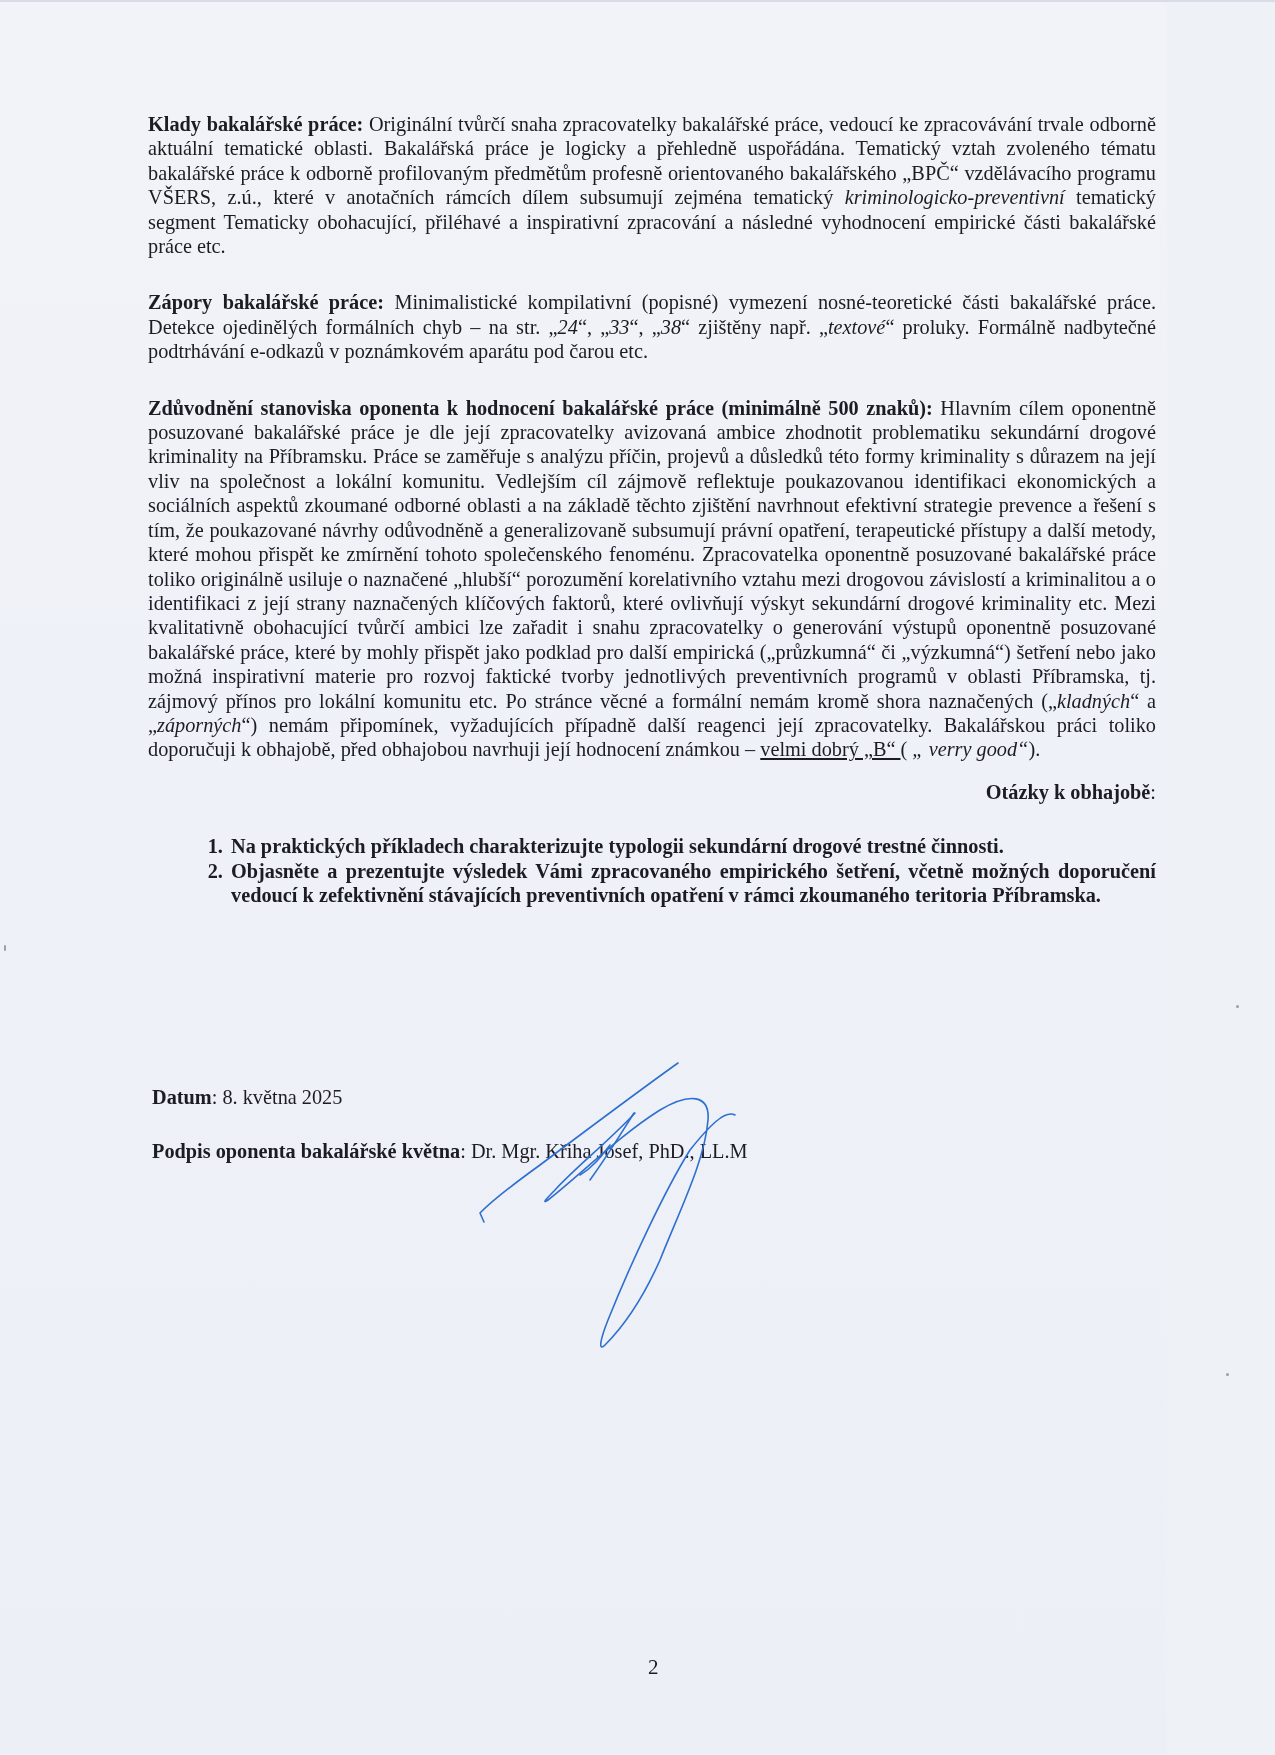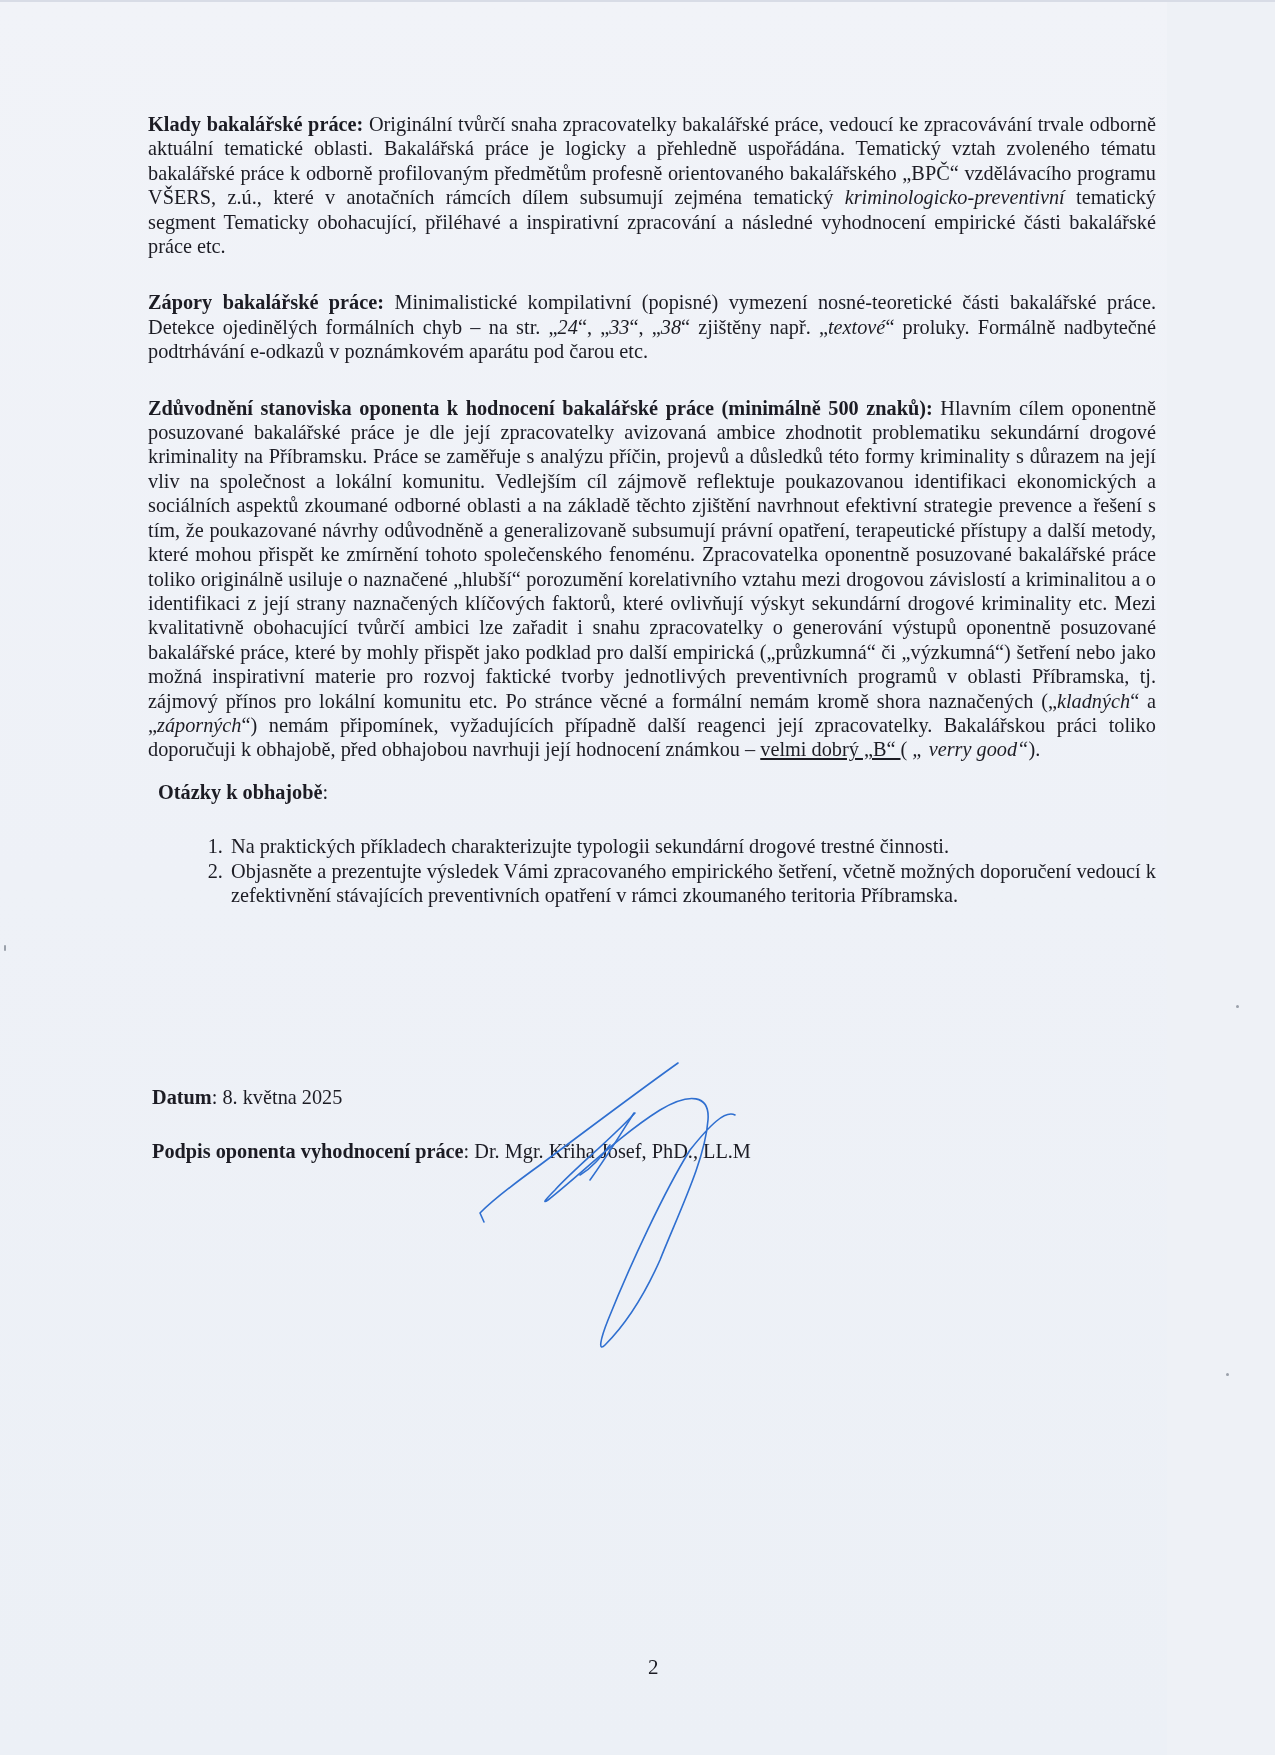--- a/index.html
+++ b/index.html
@@ -46,29 +46,31 @@
     .it { font-style: italic; }
     .grade {
       font-weight: normal;
       text-decoration: underline;
       text-decoration-thickness: 2px;
       text-underline-offset: 2px;
     }
     .questions-heading {
       margin: 18px 0 0 10px;
       font-weight: bold;
+      text-align: right;
     }
     .questions-heading .colon { font-weight: normal; }
     ol.questions {
       margin: 30px 0 0 0;
       padding: 0 0 0 80px;
     }
     ol.questions li {
       text-align: justify;
       padding-left: 3px;
+      font-weight: bold;
     }
     .date-line {
       position: absolute;
       left: 152px;
       top: 1086px;
       font-size: 20.3px;
     }
     .signer-line {
       position: absolute;
       left: 152px;
@@ -113,21 +115,21 @@
     <div class="questions-heading"><span>Otázky k obhajobě</span><span class="colon">:</span></div>
 
     <ol class="questions">
       <li>Na praktických příkladech charakterizujte typologii sekundární drogové trestné činnosti.</li>
       <li>Objasněte a prezentujte výsledek Vámi zpracovaného empirického šetření, včetně možných doporučení vedoucí k zefektivnění stávajících preventivních opatření v rámci zkoumaného teritoria Příbramska.</li>
     </ol>
   </div>
 
   <div class="date-line"><span class="bold">Datum</span><span>:</span><span> 8. května 2025</span></div>
 
-  <div class="signer-line"><span class="bold">Podpis oponenta vyhodnocení práce</span><span>:</span><span> Dr. Mgr. Křiha Josef, PhD., LL.M</span></div>
+  <div class="signer-line"><span class="bold">Podpis oponenta bakalářské května</span><span>:</span><span> Dr. Mgr. Křiha Josef, PhD., LL.M</span></div>
 
   <svg class="signature" viewBox="0 0 300 310">
     <g fill="none" stroke="#2f6fd0" stroke-width="1.6" stroke-linecap="round" stroke-linejoin="round">
       <path d="M218 13 C180 40, 120 85, 80 115 C55 133, 35 148, 20 163 L24 172"></path>
       <path d="M175 63 C150 90, 115 118, 95 140 C85 150, 82 154, 88 150 C120 125, 160 85, 200 60 C230 42, 250 45, 248 70 C245 110, 220 160, 200 210 C180 255, 160 280, 145 295 C138 302, 140 290, 148 270 C170 215, 205 140, 230 100 C250 75, 265 60, 275 65"></path>
       <path d="M174 63 C160 85, 148 105, 130 130"></path>
       <path d="M150 95 C140 108, 132 118, 120 125"></path>
     </g>
   </svg>
 

